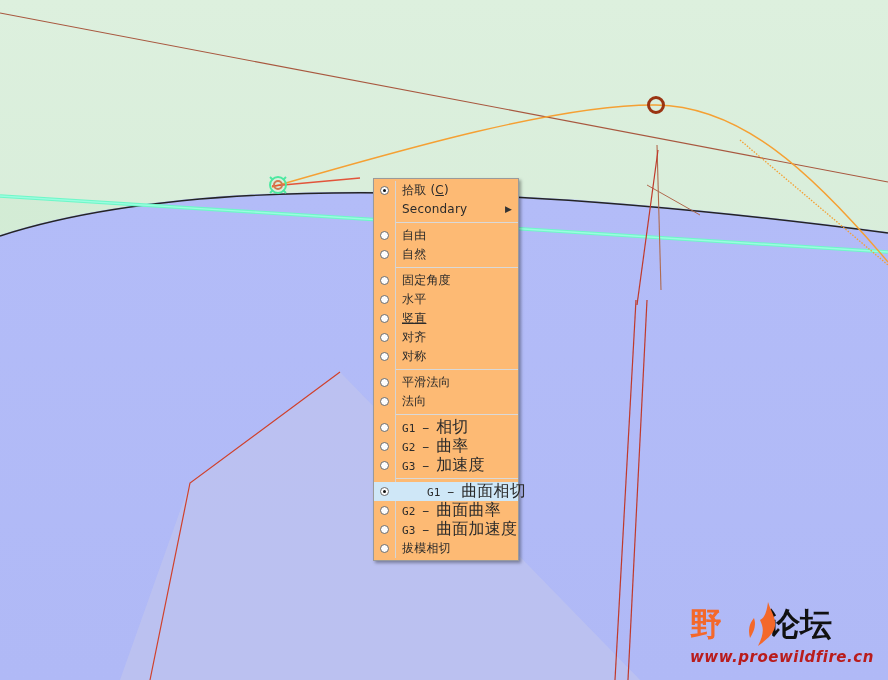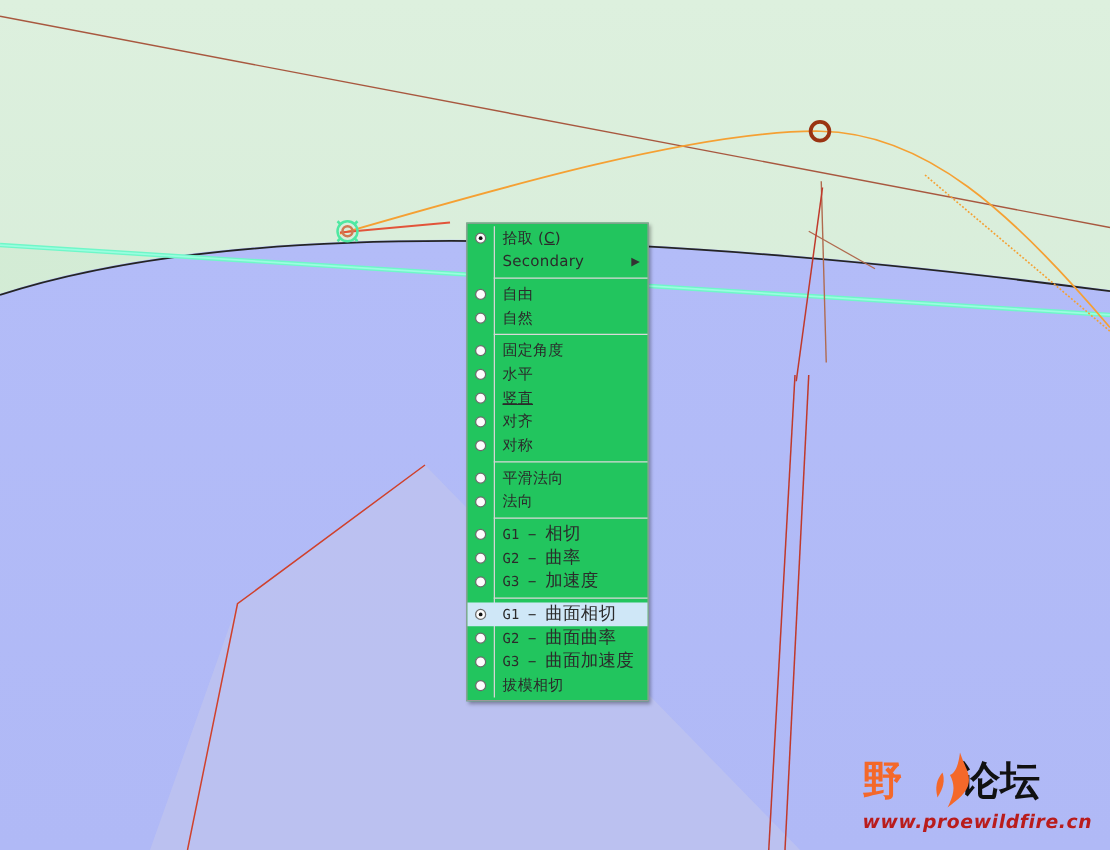--- a/index.html
+++ b/index.html
@@ -8,21 +8,21 @@
     font-family:"Liberation Sans","DejaVu Sans",sans-serif;
     background:#dcefdd;
   }
   #stage{position:absolute;inset:0;width:888px;height:680px;overflow:hidden;}
   #viewport{position:absolute;inset:0;}
   #viewport svg{display:block;width:888px;height:680px;}
 
   
   #ctxmenu{
     position:absolute;left:373px;top:178px;width:144px;
-    background:#22c55e;
+    background:#fdba74;
     border:1px solid #9a9a9a;
     box-shadow:2px 2px 3px rgba(0,0,0,.35);
     font-size:12px;color:#2b2b2b;
     z-index:40;
     padding:2px 0 2px 0;
   }
   
   #ctxmenu .gutterline{
     position:absolute;left:21px;top:2px;bottom:2px;width:1px;background:#d5d5d5;
   }
@@ -40,28 +40,28 @@
   .mi .radio i.on::after{
     content:"";position:absolute;left:2px;top:2px;width:3px;height:3px;
     border-radius:50%;background:#111;
   }
   .mi .lbl{
     padding-left:7px;flex:1 1 auto;font-size:12px;
     font-family:"DejaVu Sans","Liberation Sans",sans-serif;
     letter-spacing:.2px;
   }
   .mi.noradio .radio{visibility:hidden;}
-  .mi.sel{background:#cfe7f7;}
+  .mi.sel{background:#cfe7f7;gap:25px;}
   .mi .arrow{
     flex:0 0 14px;padding-right:6px;text-align:right;font-size:9px;color:#333;
   }
   .sep{height:1px;background:#d9d9d9;margin:3px 0 3px 21px;}
   .mi .lbl u{text-decoration:underline;}
   .lbl.mono{font-family:"DejaVu Sans Mono","Liberation Mono",monospace;font-size:11px;}
-  .lbl.mono .cjk{font-family:Liberation Mono, monospace;font-size:14px;}
+  .lbl.mono .cjk{font-family:Liberation Sans, sans-serif;font-size:16px;}
 
   
   #watermark{
     position:absolute;left:690px;top:602px;width:190px;height:72px;z-index:30;
     pointer-events:none;
   }
   #watermark .wm-main{
     font-size:32px;line-height:44px;font-weight:bold;white-space:nowrap;
     font-family:"DejaVu Sans","Liberation Sans",sans-serif;
   }

